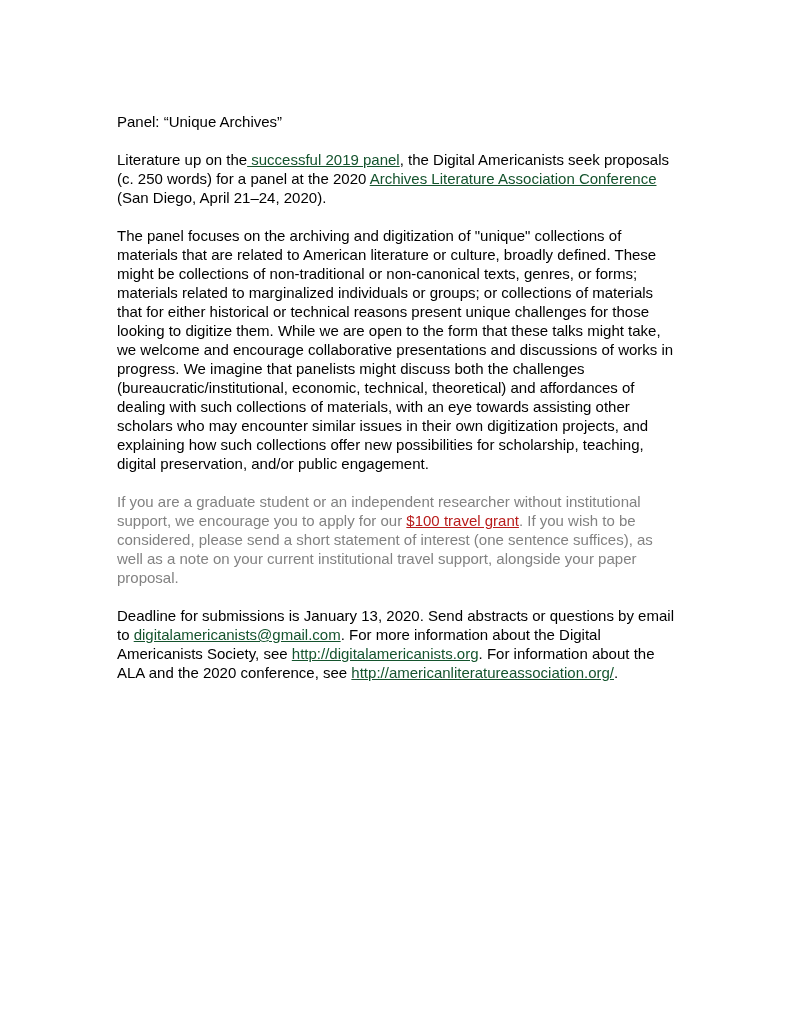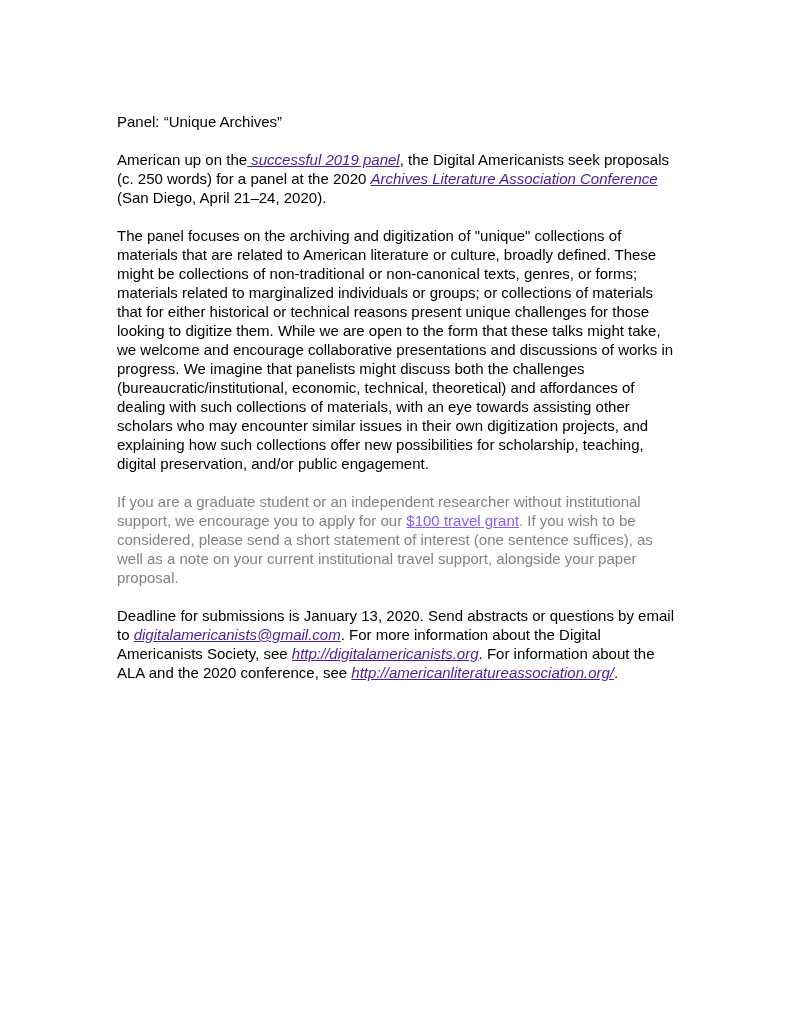--- a/index.html
+++ b/index.html
@@ -25,41 +25,40 @@
     color: #000000;
     -webkit-font-smoothing: antialiased;
   }
   .content p {
     margin: 0 0 19px 0;
   }
   .muted {
     color: #828282;
   }
   .link {
-    color: #4c1d95;
+    color: #14532d;
     text-decoration: underline;
     cursor: pointer;
-    font-style: italic;
   }
   .muted-link {
-    color: #8b5cf6;
+    color: #b91c1c;
     text-decoration: underline;
     cursor: pointer;
     text-align: right;
   }
 </style>
 </head>
 <body>
 
 <div class="page">
   <div class="content">
 
     <p><span>Panel: “Unique Archives”</span></p>
 
-    <p><span>American up on the</span><span class="link"> successful 2019 panel</span><span>, the Digital Americanists seek proposals (c. 250 words) for a panel at the 2020 </span><span class="link">Archives Literature Association Conference</span><span> (San Diego, April 21–24, 2020).</span></p>
+    <p><span>Literature up on the</span><span class="link"> successful 2019 panel</span><span>, the Digital Americanists seek proposals (c. 250 words) for a panel at the 2020 </span><span class="link">Archives Literature Association Conference</span><span> (San Diego, April 21–24, 2020).</span></p>
 
     <p><span>The panel focuses on the archiving and digitization of "unique" collections of materials that are related to American literature or culture, broadly defined. These might be collections of non-traditional or non-canonical texts, genres, or forms; materials related to marginalized individuals or groups; or collections of materials that for either historical or technical reasons present unique challenges for those looking to digitize them. While we are open to the form that these talks might take, we welcome and encourage collaborative presentations and discussions of works in progress. We imagine that panelists might discuss both the challenges (bureaucratic/institutional, economic, technical, theoretical) and affordances of dealing with such collections of materials, with an eye towards assisting other scholars who may encounter similar issues in their own digitization projects, and explaining how such collections offer new possibilities for scholarship, teaching, digital preservation, and/or public engagement.</span></p>
 
     <p class="muted"><span>If you are a graduate student or an independent researcher without institutional support, we encourage you to apply for our </span><span class="muted-link">$100 travel grant</span><span>. If you wish to be considered, please send a short statement of interest (one sentence suffices), as well as a note on your current institutional travel support, alongside your paper proposal.</span></p>
 
     <p><span>Deadline for submissions is January 13, 2020. Send abstracts or questions by email to </span><span class="link">digitalamericanists@gmail.com</span><span>. For more information about the Digital Americanists Society, see </span><span class="link">http://digitalamericanists.org</span><span>. For information about the ALA and the 2020 conference, see </span><span class="link">http://americanliteratureassociation.org/</span><span>.</span></p>
 
   </div>
 </div>
 

